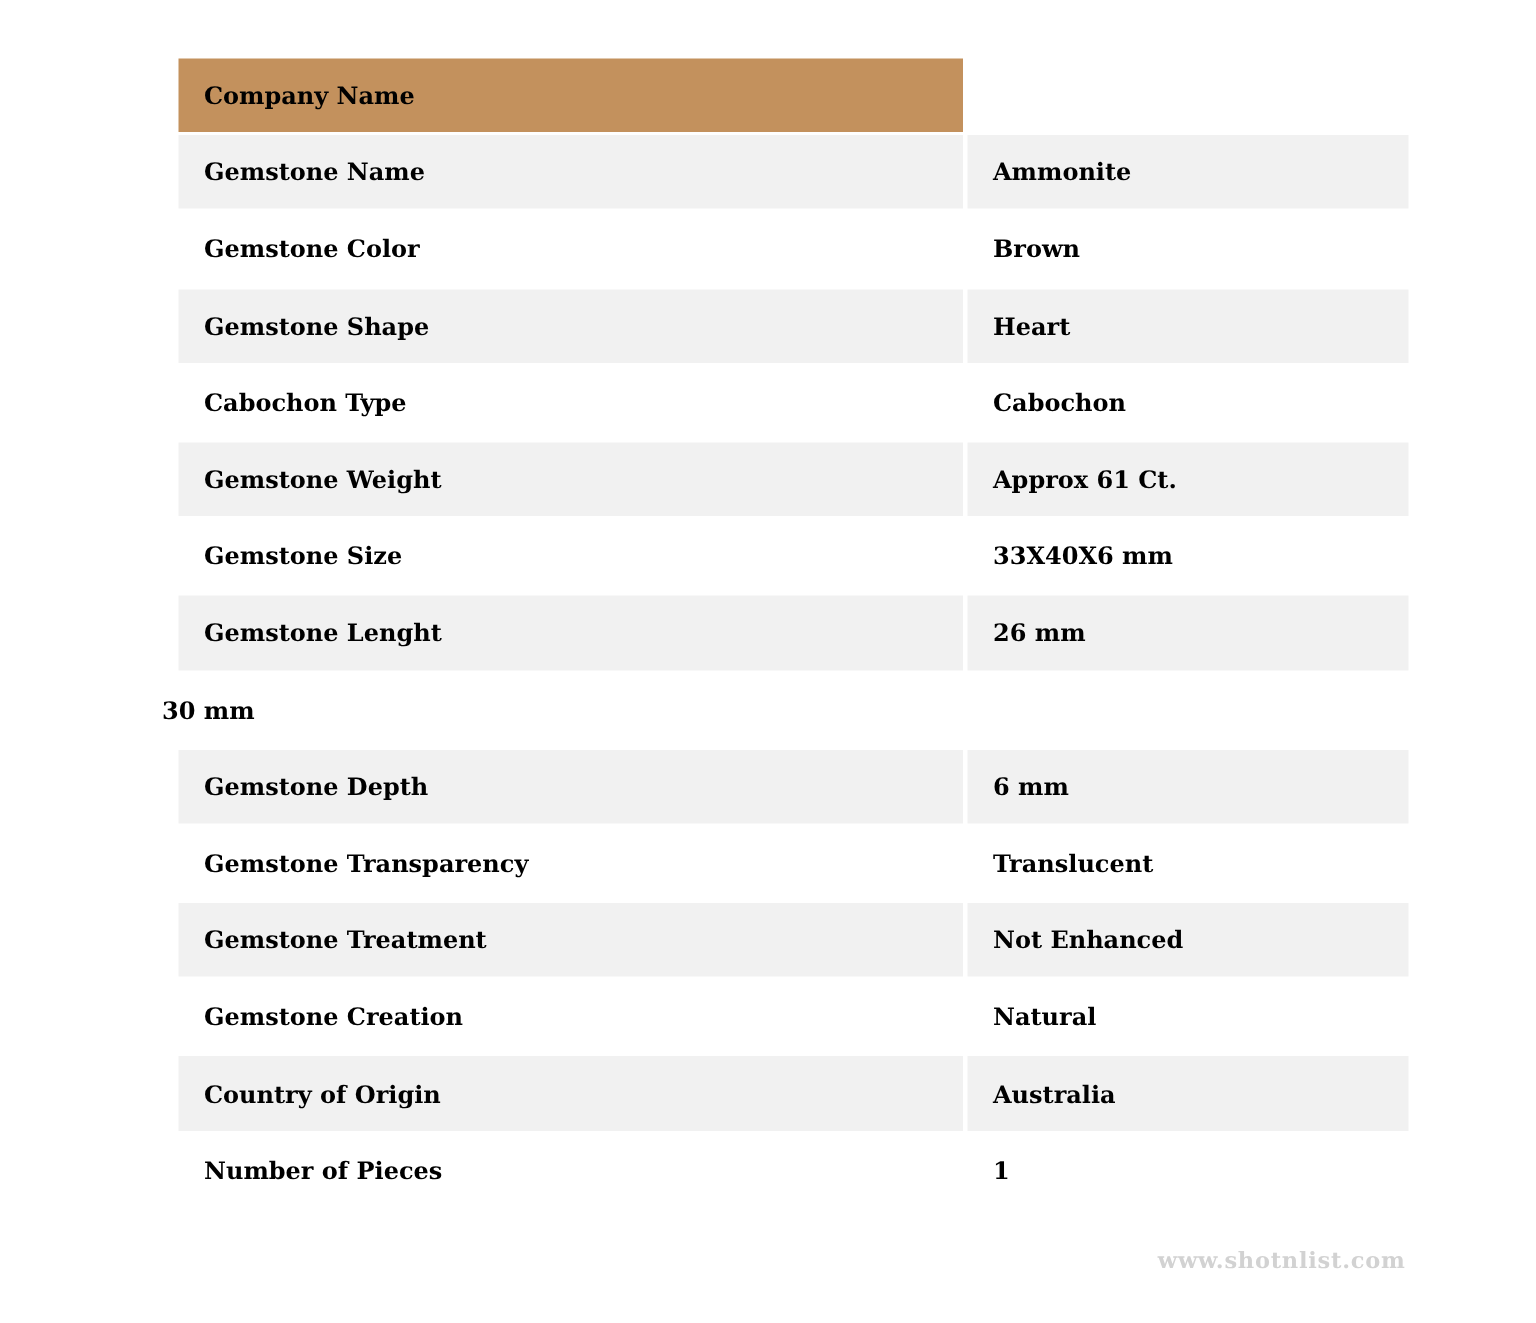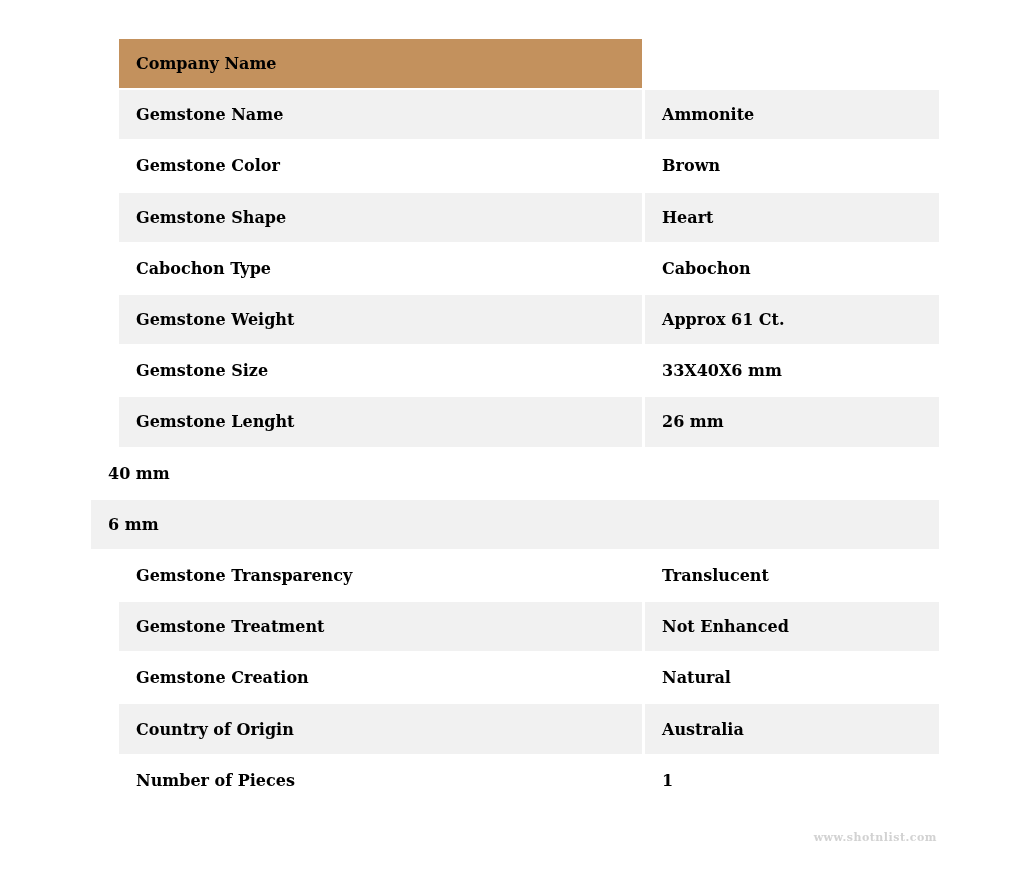--- a/index.html
+++ b/index.html
@@ -40,21 +40,21 @@
   .cell.label { width: 523px; }
   .cell.value { flex: 1; margin-left: 3px; }
   .t-row.header .cell { background: #c3915d; }
   .t-row.odd .cell { background: #f1f1f1; }
   .t-row.even .cell { background: #ffffff; }
   .watermark {
     position: absolute;
     top: 831px;
     right: 87px;
     font-weight: bold;
-    font-size: 11px;
+    font-size: 15px;
     color: #d2d2d2;
     letter-spacing: 0.5px;
   }
 </style>
 </head>
 <body>
 
 <div class="spec-table">
 
   <div class="t-row header">
@@ -90,24 +90,25 @@
     <div class="cell label">Gemstone Size</div>
     <div class="cell value">33X40X6 mm</div>
   </div>
 
   <div class="t-row odd">
     <div class="cell label">Gemstone Lenght</div>
     <div class="cell value">26 mm</div>
   </div>
 
   <div class="t-row even">
-    <div class="cell value">40 mm</div>
+    <div class="cell value">30 mm</div>
   </div>
 
   <div class="t-row odd">
+    <div class="cell label">Gemstone Depth</div>
     <div class="cell value">6 mm</div>
   </div>
 
   <div class="t-row even">
     <div class="cell label">Gemstone Transparency</div>
     <div class="cell value">Translucent</div>
   </div>
 
   <div class="t-row odd">
     <div class="cell label">Gemstone Treatment</div>

